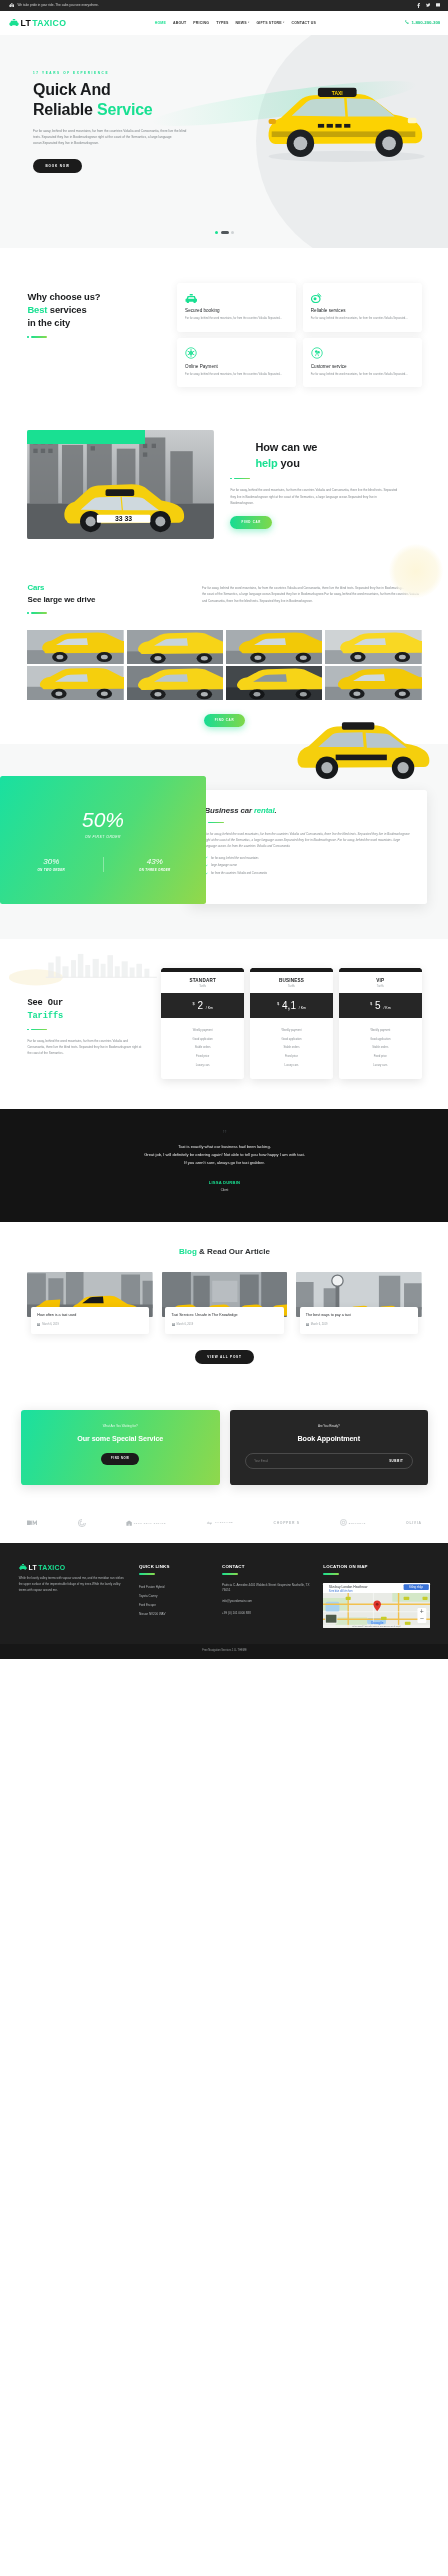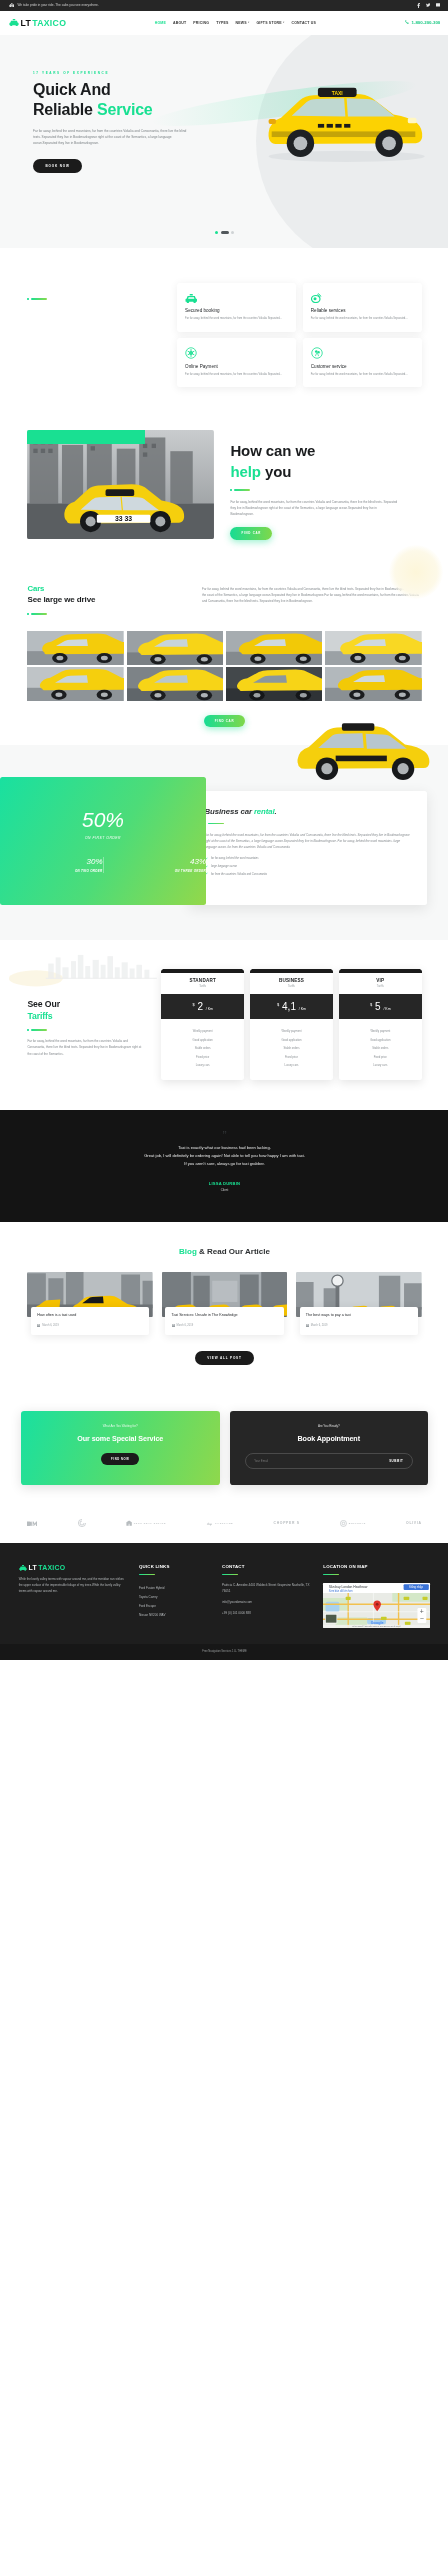--- a/index.html
+++ b/index.html
@@ -95,21 +95,21 @@
     box-shadow: 0 1.9px 8.7px rgba(0,0,0,.07);
   }
   .fcard .ic { color:#19e092; margin-bottom: 5px; height: 12.5px; display:flex; align-items:flex-end; }
   .fcard h3 { font-size: 4.6px; font-weight: 500; color:#24272a; margin-bottom: 3.7px; }
   .fcard p { font-size: 2.6px; line-height:1.85; color:#8b9094; }
   
   .help { display:flex; gap: 16px; padding: 13.7px 27.4px 25px; align-items:flex-start; position:relative; }
   .help-img { width: 187px; height: 109px; border-radius:1.9px; position:relative; overflow:hidden; flex:none; }
   .help-img .grn { position:absolute; left:0; top:0; width: 118px; height: 13.7px; background:#19e092; }
   .help-right { flex:1; padding-top: 10px; }
-  .help-right h2 { font-size: 15px; line-height:1.4; }
+  .help-right h2 { font-size: 11px; line-height:1.4;margin-left:25px; }
   .help-right p.body { margin-top: 8px; width: 170px; }
   .sun { position:absolute; right: 6.2px; bottom: -34px; width: 54px; height:54px; border-radius:50%;
          background: radial-gradient(circle, #fdf6d9 0%, #fdf9e8 55%, rgba(253,249,232,0) 72%); z-index:0;}
   
   .cars { padding: 18.7px 27.4px 0; }
   .cars-head { display:flex; gap:18.7px; align-items:flex-start; }
   .cars-head .left { width: 156px; }
   .cars-head .right { flex:1; padding-top: 2.5px; }
   .cars-grid { margin-top: 16px; display:grid; grid-template-columns: repeat(4, 1fr); gap: 2.5px; }
   .car-cell { height: 34px; position:relative; overflow:hidden; }
@@ -120,39 +120,39 @@
   .rental-inner { display:flex; padding: 0 22.4px 0 0; align-items:stretch; position:relative; z-index:4;font-style:italic;}
   .promo {
     width: 206px; min-height: 118px; border-radius: 2.5px;
     background: linear-gradient(120deg, #19e0a0 0%, #4ddc78 55%, #93d84a 100%);
     color:#fff; display:flex; flex-direction:column; align-items:center; justify-content:center;
     padding: 16px 0; position:relative; overflow:hidden;
   }
   .promo .p50 { font-size: 21px; font-weight:300; line-height:1; }
   .promo .plab { font-size: 3.4px; letter-spacing:0.5px; margin-top: 5.6px; font-weight:500; }
   .promo .prow { display:flex; width: 100%; margin-top: 17.5px; }
-  .promo .pcol { flex:1; text-align:right; }
+  .promo .pcol { flex:1; text-align:center; }
   .promo .pcol + .pcol { border-left: 0.6px solid rgba(255,255,255,.35); }
   .promo .pnum { font-size: 8px; font-weight:400; }
   .promo .psub { font-size: 3px; font-weight:700; letter-spacing:0.3px; margin-top:2.5px; }
   .rental-card {
     flex:1; margin-left: -17.5px; margin-top: 13.7px;
     background:#fff; border-radius: 2.5px; padding: 16px 16px 25px;
     box-shadow: 0 3.1px 13.7px rgba(0,0,0,.09); align-self:flex-start;
   }
   .rental-card h2 { font-size: 7.8px; font-weight:700; letter-spacing:-0.1px; }
   .rental-card p.body { margin-top: 7.5px; }
   .checks { margin-top: 6.9px; }
   .checks li { list-style:none; display:flex; align-items:center; gap:3.7px; font-size:2.7px; color:#83888c; margin-bottom:3.7px; }
   .checks .ck { color:#19e092; font-size: 3.4px; font-weight:700; }
   
   .tariffs { position:relative; padding: 29px 27.4px 30px; display:flex; gap: 16px; align-items:flex-start; }
   .skyline { position:absolute; left: 8.7px; top: 10px; width: 187px; height: 37px; opacity:.35; }
   .tariff-left { width: 118px; padding-top: 29px; position:relative; z-index:3; }
-  .tariff-left h2 { font-size: 8.7px; line-height:1.4; }
+  .tariff-left h2 { font-size: 8.7px; line-height:1.4;font-family:Liberation Mono, monospace; }
   .tariff-left .accent { color:#19e092; }
   .tariff-left p.body { margin-top: 7.5px; }
   .plans { flex:1; display:grid; grid-template-columns: repeat(3,1fr); gap: 6.2px; position:relative; z-index:3; }
   .plan { background:#fff; border-radius: 2.5px; box-shadow: 0 2.5px 10px rgba(0,0,0,.10); overflow:hidden; }
   .plan .cap { height: 3.7px; background:#1b1b1b; border-radius: 2.5px 2.5px 0 0; }
   .plan .ttl { text-align:center; padding: 5.6px 0 1.9px; font-size: 4.6px; font-weight:700; letter-spacing:0.2px; color:#1a1c1e; }
   .plan .sub { text-align:center; font-size: 2.6px; color:#9aa0a4; padding-bottom: 5.6px; }
   .plan .priceband { background:#262626; color:#fff; text-align:center; padding: 6.9px 0 7.5px; }
   .plan .cur { font-size: 4px; vertical-align: super; }
   .plan .amt { font-size: 10px; font-weight:300; }
@@ -327,20 +327,25 @@
 
   <div class="dots">
     <span class="d on"></span>
     <span class="pill"></span>
     <span class="d"></span>
   </div>
 </div>
 
 <div class="why">
   <div class="why-left">
+    <h2 class="big">
+      <span>Why choose us?</span><br>
+      <span class="accent">Best</span><span> services</span><br>
+      <span>in the city</span>
+    </h2>
     <div class="kicker-line">
       <span class="dot"></span>
         <span class="bar"></span>
     </div>
   </div>
   <div class="why-cards">
 
     <div class="fcard">
       <div class="ic">
         <svg width="12.5" height="9.4" viewBox="0 0 24 18">

